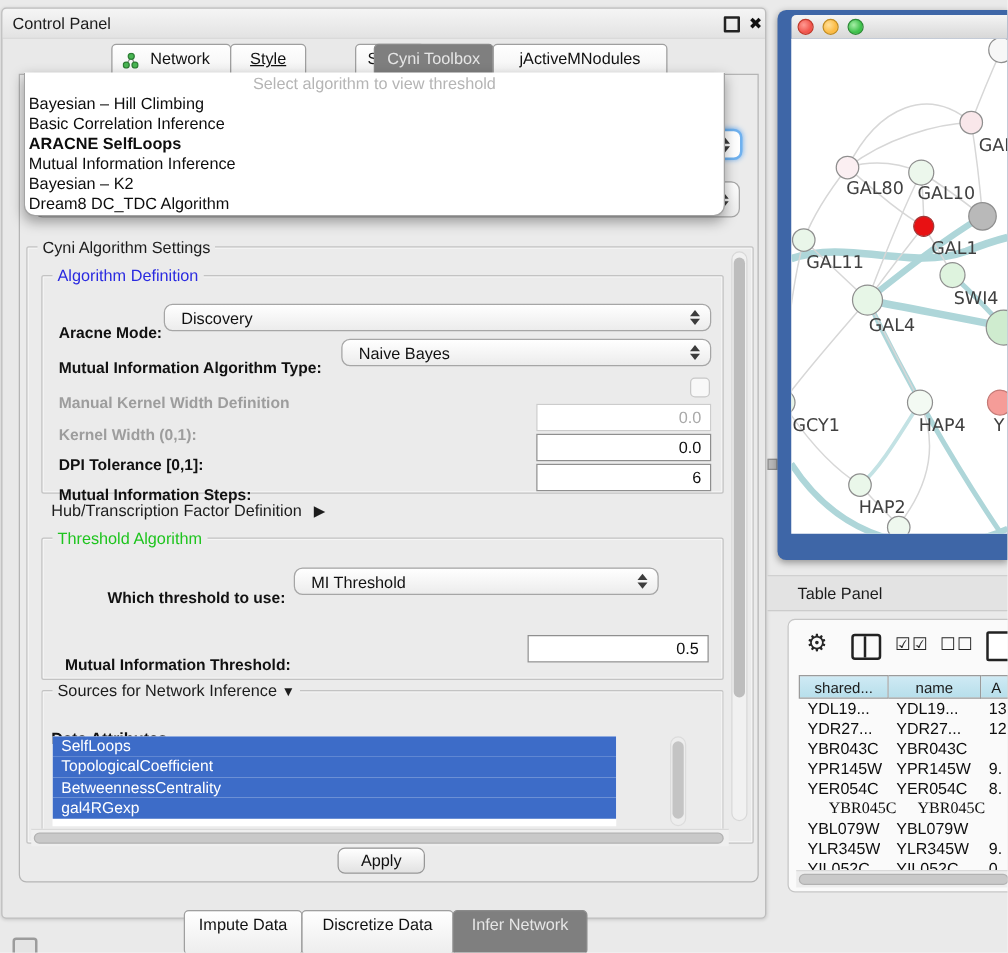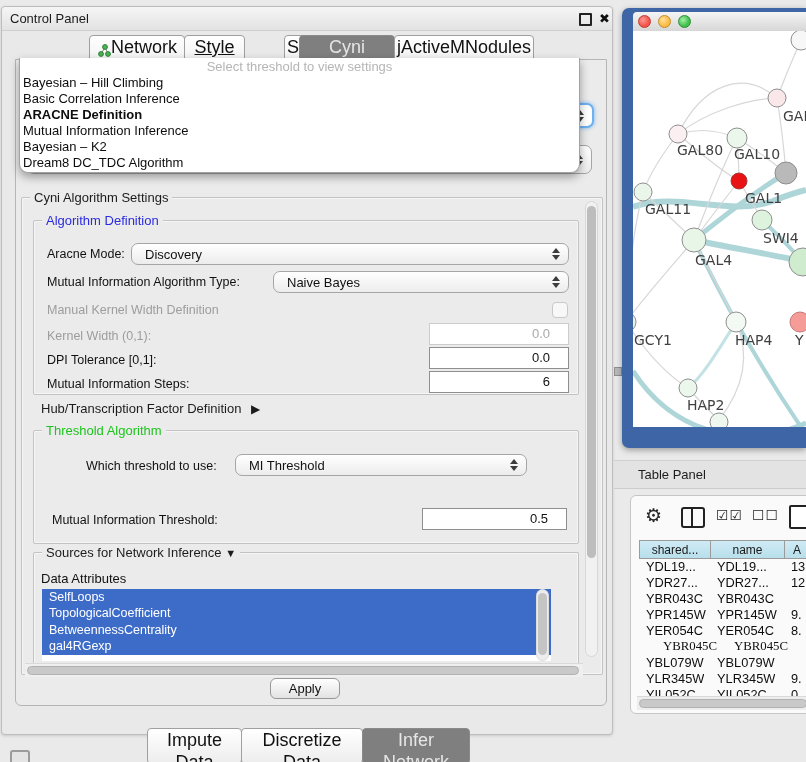--- a/index.html
+++ b/index.html
@@ -7,38 +7,38 @@
         font-family:"Liberation Sans","DejaVu Sans",sans-serif;color:#1c1c1c;font-size:13px;}
   .abs{position:absolute;}
   
   .win{background:#e9e9e9;border:1px solid #bdbdbd;border-radius:4px;box-shadow:0 1px 3px rgba(0,0,0,.15);}
   .titlebar{height:23px;border-bottom:1px solid #cfcfcf;background:linear-gradient(#f5f5f5,#e3e3e3);
             border-radius:4px 4px 0 0;}
   .titlebar .t{position:absolute;left:8px;top:4px;font-size:13px;color:#1b1b1b;}
   .float-ic{position:absolute;width:9px;height:9px;border:2px solid #222;border-radius:1px;}
   .close-ic{position:absolute;font-size:13px;font-weight:bold;color:#111;line-height:13px;}
   
-  .tab{position:absolute;height:36px;line-height:22px;text-align:center;font-size:18px;
+  .tab{position:absolute;height:36px;line-height:22px;text-align:center;font-size:13px;
        background:linear-gradient(#ffffff,#ededed);border:1px solid #9f9f9f;border-radius:4px 4px 0 0;
        color:#111;box-sizing:border-box;}
   .tab.sel{background:var(--c-tab_selected,#7f7f7f);color:#e6e6e6;border-color:#8a8a8a;}
   .btab{border-radius:4px;margin-top:18px;}
   
   .panel{background:#ebebeb;border:1px solid #b5b5b5;}
   .grp{position:absolute;border:1px solid #c3c3c3;border-radius:2px;box-shadow:inset 0 0 0 1px #f6f6f6;}
   .grp>.lg{position:absolute;top:-8px;left:8px;background:#ebebeb;padding:0 4px;font-size:13px;white-space:nowrap;}
-  .lbl{position:absolute;font-weight:normal;font-size:12.5px;color:#111;white-space:nowrap;}
+  .lbl{position:absolute;font-weight:bold;font-size:12.5px;color:#111;white-space:nowrap;margin-top:12px;}
   .dlbl{color:#9d9d9d;}
   .combo{position:absolute;background:linear-gradient(#ffffff,#ececec);border:1px solid #a6a6a6;
          border-radius:7px;font-size:13px;line-height:21px;padding-left:13px;box-sizing:border-box;color:#111;}
   .stp{position:absolute;right:8px;top:50%;margin-top:-6px;width:8px;height:12px;}
   .stp:before{content:"";position:absolute;top:0;left:0;border-left:4px solid transparent;border-right:4px solid transparent;border-bottom:5px solid #3c3c3c;}
   .stp:after{content:"";position:absolute;bottom:0;left:0;border-left:4px solid transparent;border-right:4px solid transparent;border-top:5px solid #3c3c3c;}
   .field{position:absolute;background:#fff;border:1px solid #8f8f8f;font-size:13px;line-height:19px;
-         text-align:right;padding-right:18px;box-sizing:border-box;color:#111;}
+         text-align:right;padding-right:7px;box-sizing:border-box;color:#111;}
   .field.dis{border-color:#cccccc;color:#a9a9a9;}
   .scroll-v{position:absolute;width:13px;background:#f1f1f1;border:1px solid #d8d8d8;border-radius:7px;box-sizing:border-box;}
   .thumb-v{position:absolute;width:9px;border-radius:5px;background:#bdbdbd;}
   .scroll-h{position:absolute;height:13px;background:#efefef;border-top:1px solid #d9d9d9;}
   .thumb-h{position:absolute;height:9px;border-radius:5px;background:#c9c9c9;border:1px solid #b2b2b2;box-sizing:border-box;}
   
   .popup{position:absolute;background:#fff;border:1px solid #a3a3a3;border-top:none;border-radius:0 0 9px 9px;
          box-shadow:0 4px 10px rgba(0,0,0,.35);z-index:30;}
   .popup .prompt{text-align:center;color:#b5b5b5;font-size:13px;height:17px;line-height:17px;}
   .popup .it{height:16px;line-height:16px;padding-left:3px;font-size:13px;color:#0d0d0d;white-space:nowrap;}
@@ -97,24 +97,24 @@
     <div class="abs" style="left:430px;top:96px;width:162px;height:25px;background:#fff;border:2px solid #6fb1ef;border-radius:7px;box-shadow:0 0 4px #7ab4ef;box-sizing:border-box;z-index:5;">
       <span class="stp"></span>
     </div>
 
     <div class="abs combo" style="left:25px;top:138px;width:565px;height:29px;color:#a8a8a8;line-height:27px;z-index:4;">
       <span>gal-filtered sif default node</span>
       <span class="stp"></span>
     </div>
 
     <div class="popup" style="left:17px;top:51px;width:559px;height:114px;">
-      <div class="prompt">Select threshold to view settings</div>
+      <div class="prompt">Select algorithm to view threshold</div>
       <div class="it">Bayesian – Hill Climbing</div>
       <div class="it">Basic Correlation Inference</div>
-      <div class="it hl">ARACNE Definition</div>
+      <div class="it hl">ARACNE SelfLoops</div>
       <div class="it">Mutual Information Inference</div>
       <div class="it">Bayesian – K2</div>
       <div class="it">Dream8 DC_TDC Algorithm</div>
     </div>
 
     <div class="grp" style="left:19px;top:190px;width:580px;height:476px;">
       <span class="lg">Cyni Algorithm Settings</span>
     </div>
     <div class="scroll-v" style="left:583px;top:194px;height:456px;">
       <div class="thumb-v" style="left:1px;top:4px;height:352px;"></div>
@@ -155,21 +155,21 @@
     <span class="lbl" style="left:50px;top:506px;">Mutual Information Threshold:</span>
     <div class="field" style="left:420px;top:501px;width:145px;height:22px;"><span>0.5</span></div>
 
     <div class="grp" style="left:31px;top:545px;width:544px;height:112px;border-bottom:none;">
       <span class="lg">
         <span>Sources for Network Inference</span>
         <span style="font-size:11px;">▼</span>
       </span>
     </div>
     <span class="lbl" style="left:39px;top:564px;font-size:13px;">Data Attributes</span>
-    <div class="attr-list" style="left:40px;top:582px;width:509px;height:72px;">
+    <div class="attr-list" style="left:40px;top:582px;width:451px;height:72px;">
       <div class="attr-it">SelfLoops</div>
       <div class="attr-it">TopologicalCoefficient</div>
       <div class="attr-it">BetweennessCentrality</div>
       <div class="attr-it">gal4RGexp</div>
     </div>
     <div class="scroll-v" style="left:534px;top:582px;height:72px;background:#ededed;border-color:#dcdcdc;">
       <div class="thumb-v" style="left:1px;top:3px;height:62px;background:#c4c4c4;"></div>
     </div>
 
     <div class="scroll-h" style="left:23px;top:656px;width:558px;">

